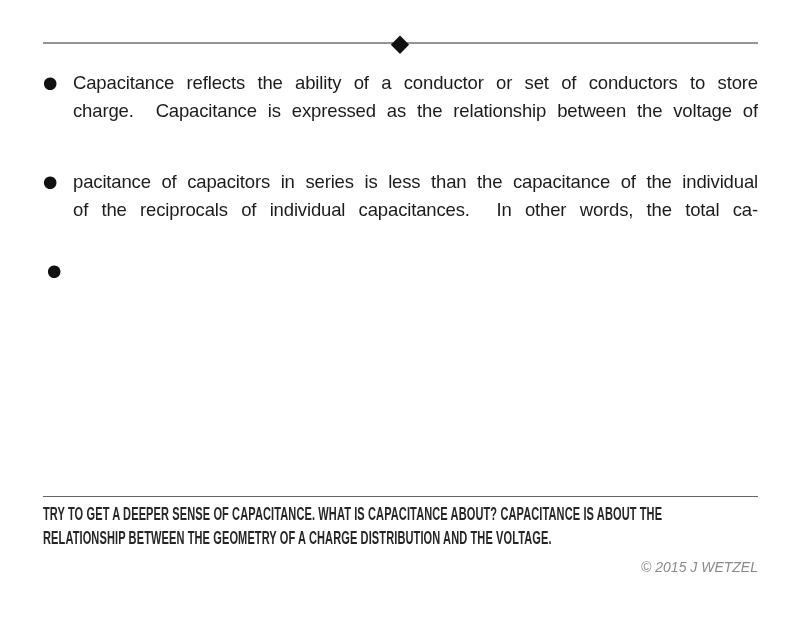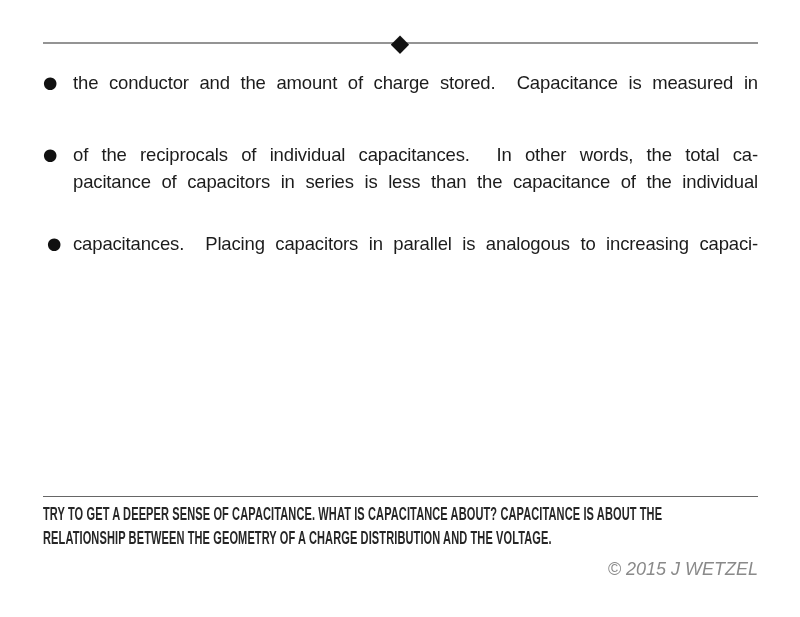--- a/index.html
+++ b/index.html
@@ -36,59 +36,59 @@
   }
   .lline{text-align:left;white-space:pre-wrap;max-height:28px;overflow:hidden;}
   
   .footer-rule{position:absolute;left:43px;right:42px;top:496px;height:1px;background:var(--footer_rule);}
   .footer-note{position:absolute;left:43px;top:502px;width:1300px;color:var(--footer_text);}
   .fline{
     white-space:nowrap;font-size:19px;font-weight:bold;line-height:23.5px;
     transform:scaleX(0.58);transform-origin:0 50%;letter-spacing:0.2px;
   }
   .copyright{
-    position:absolute;right:42px;top:559px;font-size:18px;font-style:italic;
+    position:absolute;right:42px;top:559px;font-size:14px;font-style:italic;
     color:var(--muted);white-space:nowrap;
   }
 </style>
 </head>
 <body>
 
 <div id="page">
 
   <div class="top-rule"></div>
   <span class="diamond">◆</span>
 
   <div class="bullets">
 
     <div class="bullet b1">
       <span class="dot">●</span>
       <div class="btext">
-        <div class="jline">the conductor and the amount of charge stored.  Capacitance is measured in</div>
+        <div class="jline">Capacitance reflects the ability of a conductor or set of conductors to store</div>
+        <div class="jline">charge.  Capacitance is expressed as the relationship between the voltage of</div>
         <div class="lline">
           
         </div>
       </div>
     </div>
 
     <div class="bullet b2">
       <span class="dot">●</span>
       <div class="btext">
+        <div class="jline">pacitance of capacitors in series is less than the capacitance of the individual</div>
         <div class="jline">of the reciprocals of individual capacitances.  In other words, the total ca-</div>
-        <div class="jline">pacitance of capacitors in series is less than the capacitance of the individual</div>
         <div class="lline">
           
         </div>
       </div>
     </div>
 
     <div class="bullet b3">
       <span class="dot">●</span>
       <div class="btext">
-        <div class="jline">capacitances.  Placing capacitors in parallel is analogous to increasing capaci-</div>
         <div class="lline">
           
         </div>
       </div>
     </div>
 
   </div>
 
   <div class="footer-rule"></div>
 

